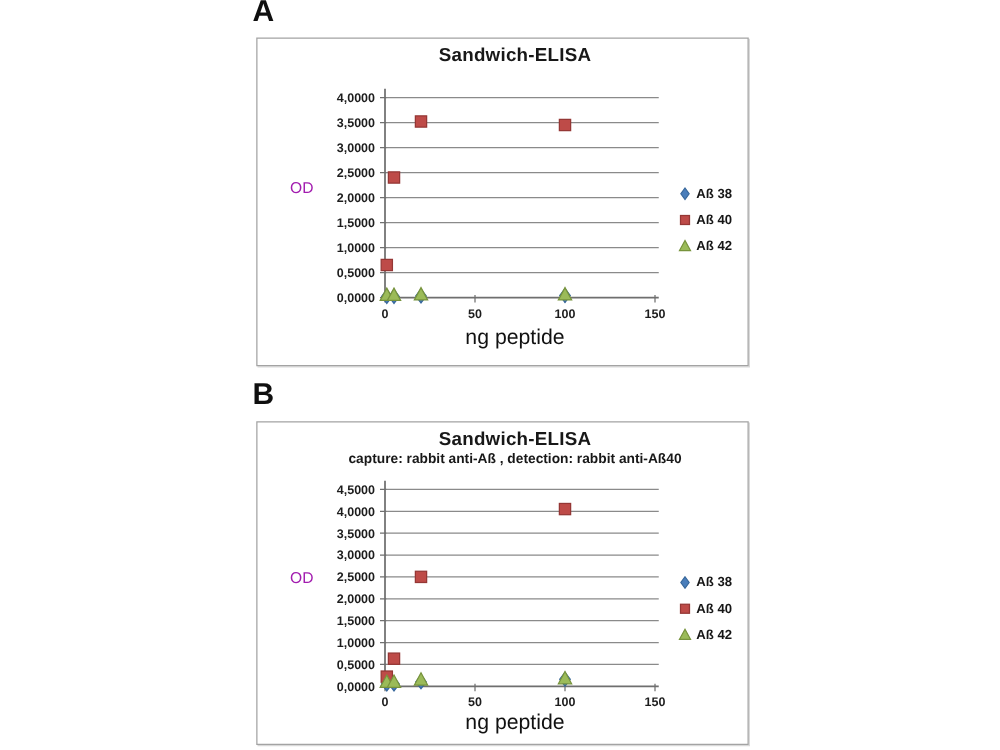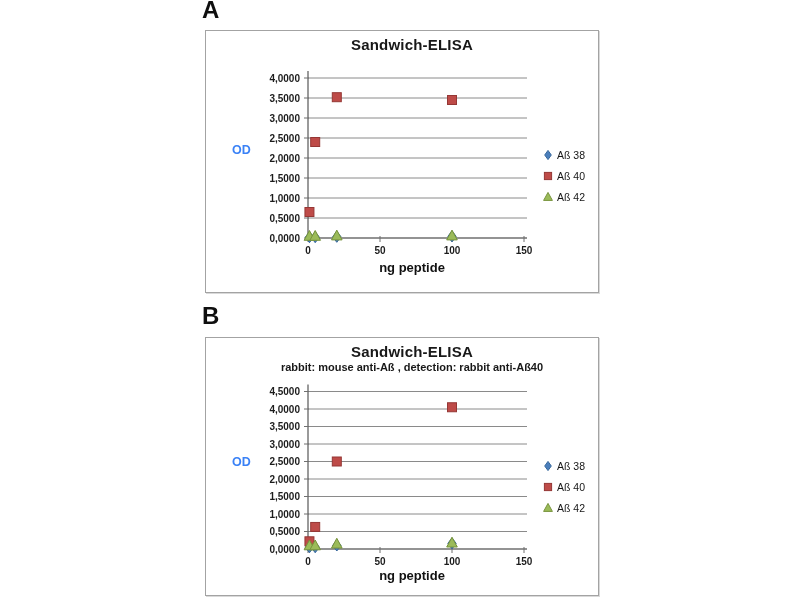--- a/index.html
+++ b/index.html
@@ -21,32 +21,32 @@
   .chart-title {
     position:absolute; top:5px; left:24px; right:4px; text-align:center;
     font-size:15px; font-weight:bold; color:#181818; letter-spacing:0.2px;
   }
   .chart-subtitle {
     position:absolute; top:23px; left:24px; right:4px; text-align:center;
     font-size:11px; font-weight:bold; color:#181818;
   }
   .plot-svg { position:absolute; left:0; top:0; }
   .ylabel {
-    position:absolute; font-weight:bold; font-size:12.5px; color:#3b82f6;
+    position:absolute; font-weight:normal; font-size:12.5px; color:#a21caf;
   }
   .xlabel {
     position:absolute; left:24px; right:4px; text-align:center;
-    font-weight:bold; font-size:13px; color:#111;
+    font-weight:normal; font-size:17px; color:#111;
   }
   .legend {
     position:absolute; left:336px; display:flex; flex-direction:column; gap:9px;
   }
   .legend-item {
     display:flex; align-items:center; gap:3px;
-    font-size:10.5px; font-weight:normal; color:#161616; white-space:nowrap;
+    font-size:10.5px; font-weight:bold; color:#161616; white-space:nowrap;
   }
 </style>
 </head>
 <body>
 
 <div class="panel-label" style="left:202px; top:-2px;">A</div>
 
 <div class="chart-box" style="left:205px; top:30px; width:392px; height:261px;">
   <div class="chart-title">Sandwich-ELISA</div>
   <svg class="plot-svg" width="392" height="261" viewBox="0 0 392 261">
@@ -120,21 +120,21 @@
         </svg>
         <span>Aß 42</span>
       </div>
     </div>
 </div>
 
 <div class="panel-label" style="left:202px; top:304px;">B</div>
 
 <div class="chart-box" style="left:205px; top:337px; width:392px; height:257px;">
   <div class="chart-title">Sandwich-ELISA</div>
-  <div class="chart-subtitle">rabbit: mouse anti-Aß , detection: rabbit anti-Aß40</div>
+  <div class="chart-subtitle">capture: rabbit anti-Aß , detection: rabbit anti-Aß40</div>
   <svg class="plot-svg" width="392" height="257" viewBox="0 0 392 257">
       <line x1="102" y1="193.5" x2="321" y2="193.5" stroke="#8a8a8a" stroke-width="1"></line>
       <line x1="102" y1="176" x2="321" y2="176" stroke="#8a8a8a" stroke-width="1"></line>
       <line x1="102" y1="158.5" x2="321" y2="158.5" stroke="#8a8a8a" stroke-width="1"></line>
       <line x1="102" y1="141" x2="321" y2="141" stroke="#8a8a8a" stroke-width="1"></line>
       <line x1="102" y1="123.5" x2="321" y2="123.5" stroke="#8a8a8a" stroke-width="1"></line>
       <line x1="102" y1="106" x2="321" y2="106" stroke="#8a8a8a" stroke-width="1"></line>
       <line x1="102" y1="88.5" x2="321" y2="88.5" stroke="#8a8a8a" stroke-width="1"></line>
       <line x1="102" y1="71" x2="321" y2="71" stroke="#8a8a8a" stroke-width="1"></line>
       <line x1="102" y1="53.5" x2="321" y2="53.5" stroke="#8a8a8a" stroke-width="1"></line>

